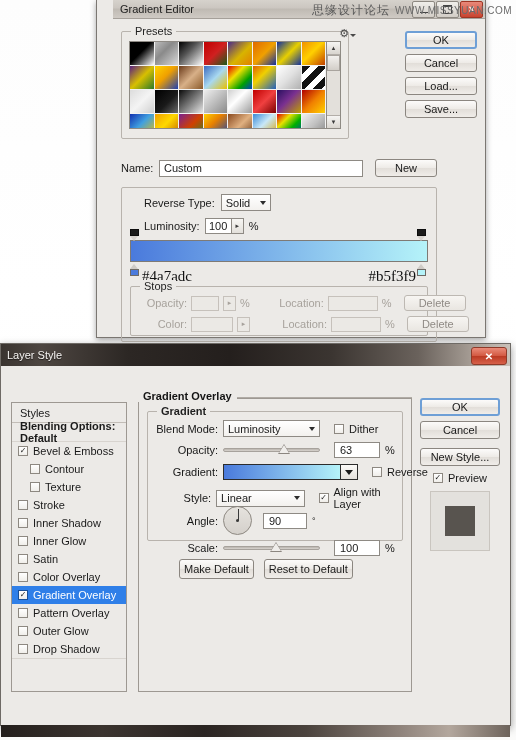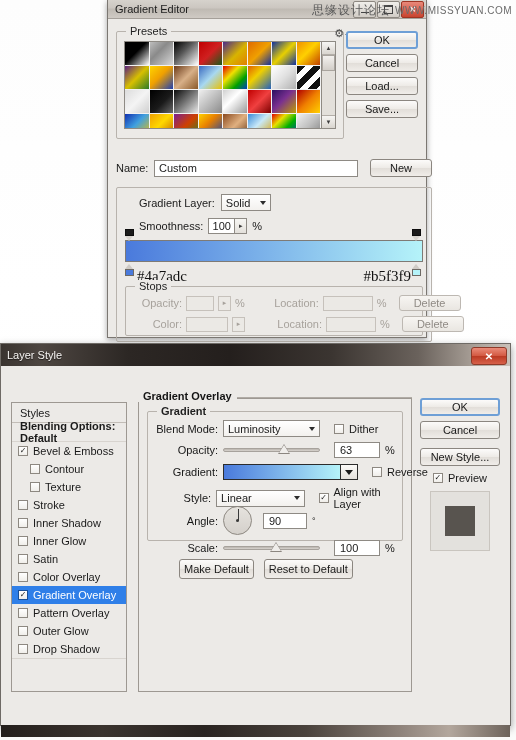--- a/index.html
+++ b/index.html
@@ -15,24 +15,24 @@
      linear-gradient(180deg,#fdfdfd 0%,#ffffff 40%,#fbfbfa 100%);}
 
   
   #watermark{position:absolute;top:2px;right:4px;display:flex;align-items:center;gap:5px;
      z-index:60;pointer-events:none;}
   #watermark .cn{font-size:12px;color:#585858;letter-spacing:1px;font-family:"DejaVu Sans",sans-serif;}
   #watermark .url{font-size:10px;color:#6b6b6b;letter-spacing:.5px;}
 
   
   #gradient-editor{
-    position:absolute;left:107px;top:0px;width:320px;height:338px;
+    position:absolute;left:96px;top:0px;width:390px;height:338px;
     background:#eceae7;border:1px solid #7b7772;border-top:none;
     box-shadow:0 2px 6px rgba(0,0,0,.35);
-    box-sizing:border-box;z-index:20;
+    box-sizing:border-box;z-index:20;padding-left:16px;
   }
   #ge-titlebar{
     height:18px;
     background:linear-gradient(180deg,#d6d2cc 0%,#cbc6c0 45%,#bfbab3 50%,#cfcac4 100%);
     border-bottom:1px solid #a5a09a;
     display:flex;align-items:center;padding-left:7px;position:relative;
     font-size:11px;color:#1d1d1d;
   }
   .win-btns{position:absolute;right:2px;top:1px;display:flex;gap:1px;}
   .win-btn{width:21px;height:15px;border:1px solid #8d8881;border-radius:2px;
@@ -275,29 +275,29 @@
     </div>
 
     <div id="name-row">
       <span class="lbl">Name:</span>
       <div class="textfield" id="name-input">Custom</div>
       <div class="btn" id="new-btn">New</div>
     </div>
 
     <div class="fieldset" id="grad-box">
       <div id="gtype-row">
-        <span>Gradient Layer:</span>
+        <span>Reverse Type:</span>
         <div class="select">
           <span>Solid</span>
           <span class="caret"></span>
         </div>
       </div>
 
       <div id="smooth-row">
-        <span>Smoothness:</span>
+        <span>Luminosity:</span>
         <div class="spin">
           <div class="val">100</div>
           <div class="arrow">▸</div>
         </div>
         <span>%</span>
       </div>
 
       <div id="ramp-area">
         <div class="stop-top" style="left:0px;">
           <div class="sq"></div>

